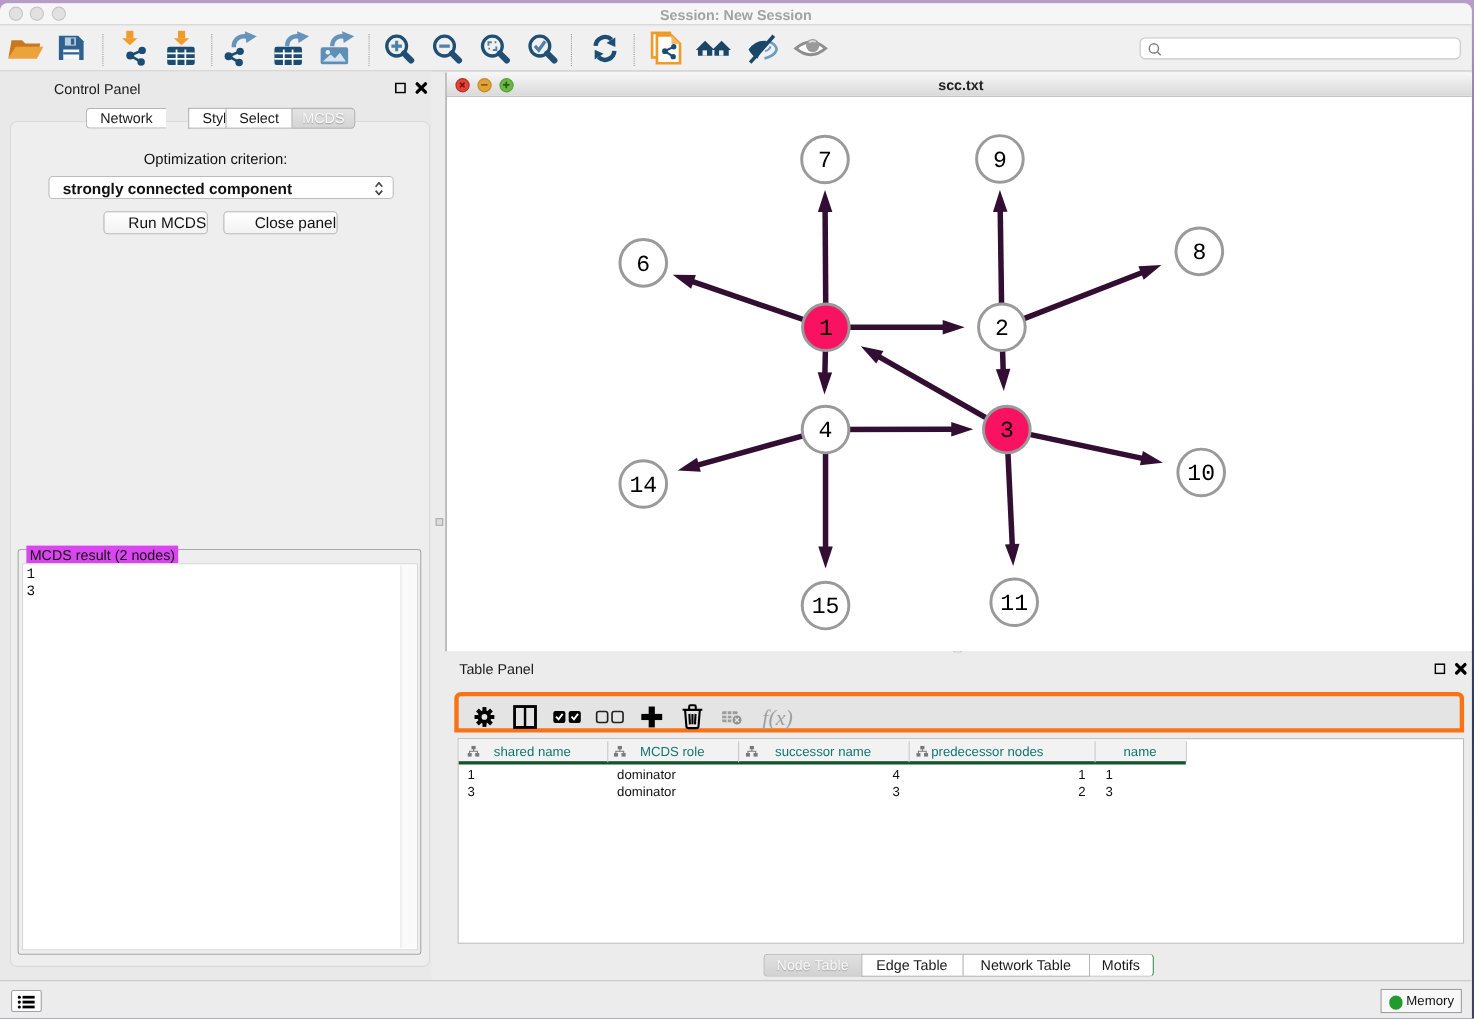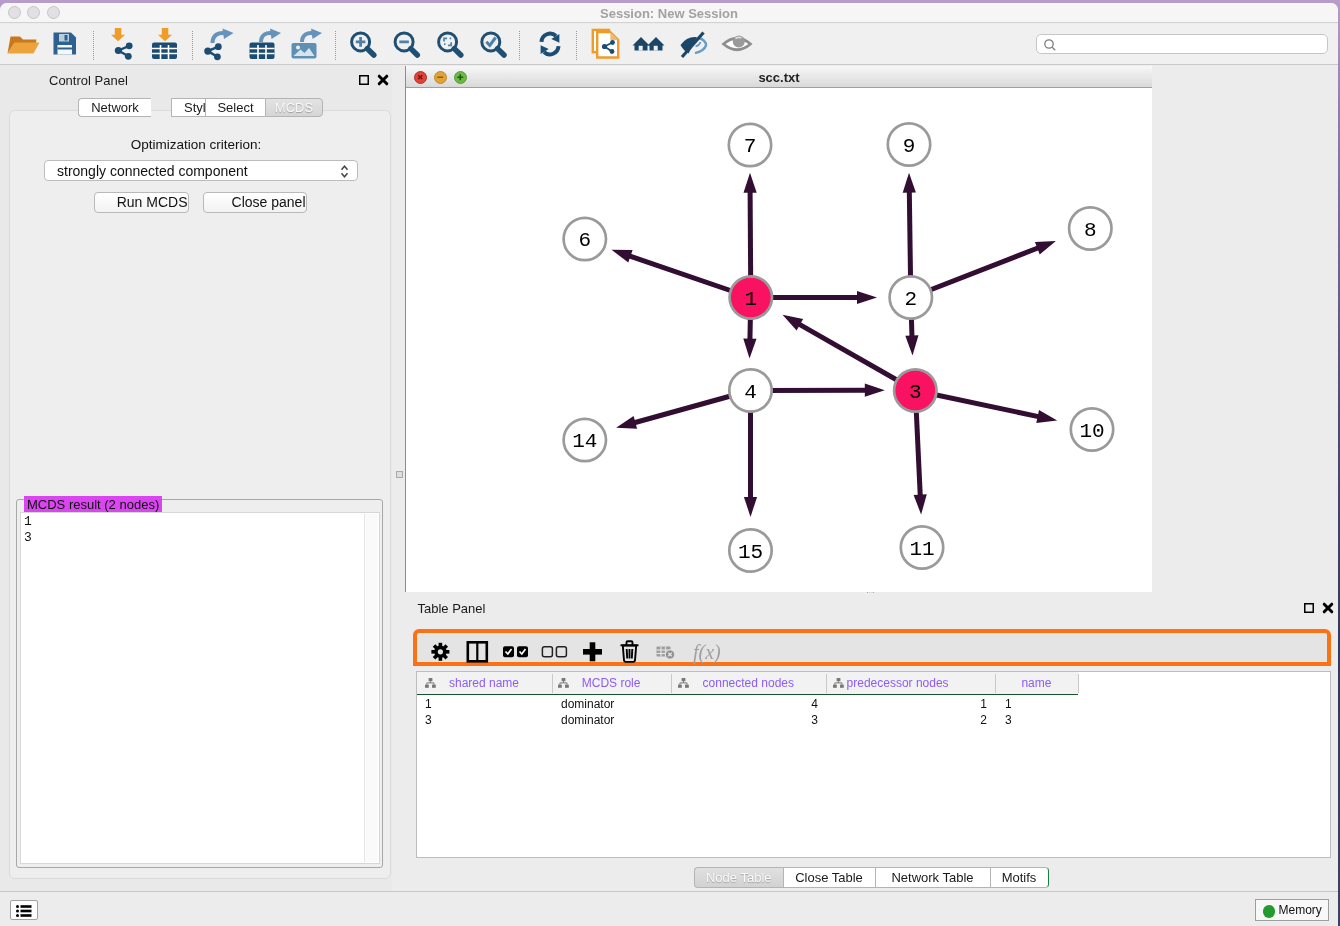--- a/index.html
+++ b/index.html
@@ -11,21 +11,21 @@
   .title-text { position:absolute; top:3px; width:100%; text-align:center; font-size:13px; font-weight:bold; color:#a2a2a2; }
   .toolbar { position:absolute; left:0; top:21px; width:100%; height:41px; background:#f0f0f0; border-bottom:1px solid #c9c9c9; }
   .sep { position:absolute; top:7px; height:29px; width:0; border-left:1px dotted #9a9a9a; }
   
   .cpanel { position:absolute; left:0; top:62px; width:392px; height:826px; background:#e9e9e9; }
   .tabset { position:absolute; font-size:13px; color:#1a1a1a; }
   .tab { position:absolute; top:0; height:19px; background:#fff; border:1px solid #b4b4b4; border-right:none; text-align:center; line-height:18px; }
   .innerpanel { position:absolute; left:9px; top:45px; width:382px; height:769px; background:#eeeeee; border:1px solid #dadada; border-radius:6px; }
   .btn { position:absolute; background:linear-gradient(#ffffff,#f2f2f2); border:1px solid #b9b9b9; border-radius:4px; font-size:14px; color:#111; text-align:right; }
   
-  .netwin { position:absolute; left:405px; top:63px; width:747px; height:526px; background:#fff; border-left:1px solid #8d8d8d; }
+  .netwin { position:absolute; left:405px; top:63px; width:936px; height:526px; background:#fff; border-left:1px solid #8d8d8d; }
   .nettitle { position:absolute; left:0; top:0; width:100%; height:22px; background:linear-gradient(#f7f7f7,#d9d9d9); border-bottom:1px solid #9f9f9f; border-radius:3px 3px 0 0; }
   .ball { position:absolute; top:4.5px; width:13px; height:13px; border-radius:50%; }
   
   .tpanel { position:absolute; left:405px; top:590px; width:933px; height:298px; background:#ececec; }
   .statusbar { position:absolute; left:0; top:888px; width:100%; height:35px; background:#ececec; border-top:1px solid #c8c8c8; }
 </style>
 </head>
 <body>
 <div class="window">
 
@@ -193,21 +193,21 @@
       </svg>
     <div class="innerpanel"></div>
     <div class="tabset" style="left:78px;top:33px;width:245px;height:19px;">
       <div class="tab" style="left:0;width:73px;border-radius:4px 0 0 4px;">Network</div>
       <div class="tab" style="left:73px;width:54px;margin-left:20px;">Style</div>
       <div class="tab" style="left:127px;width:60px;">Select</div>
       <div class="tab" style="left:187px;width:58px;background:linear-gradient(#e3e3e3,#d5d5d5);border-right:1px solid #b4b4b4;border-radius:0 4px 4px 0;color:#fafafa;text-shadow:0 1px 1px rgba(120,120,120,.6);">MCDS</div>
     </div>
     <div style="position:absolute;left:0;top:72px;width:392px;text-align:center;font-size:13.5px;color:#111;">Optimization criterion:</div>
     <div style="position:absolute;left:44px;top:95px;width:314px;height:21px;background:#fff;border:1px solid #bcbcbc;border-radius:4px;font-size:14px;color:#111;">
-      <span style="position:absolute;left:12px;top:2px;">strongly connected component</span>
+      <span style="position:absolute;left:12px;top:2px;font-weight:bold;">strongly connected component</span>
       <svg style="position:absolute;right:8px;top:4px" width="9" height="13" viewBox="0 0 9 13">
           <path d="M1.5 4.7 L4.5 1.2 L7.5 4.7" fill="none" stroke="#444" stroke-width="1.5"></path>
           <path d="M1.5 8.3 L4.5 11.8 L7.5 8.3" fill="none" stroke="#444" stroke-width="1.5"></path>
         </svg>
     </div>
     <div class="btn" style="left:94px;top:127px;width:94.5px;height:21px;line-height:19px;">Run MCDS</div>
     <div class="btn" style="left:203px;top:127px;width:103.5px;height:21px;line-height:19px;">Close panel</div>
 
     <div style="position:absolute;left:16px;top:434px;width:367px;height:369px;border:1px solid #a8a8a8;border-radius:3px;"></div>
     <div style="position:absolute;left:24px;top:431px;height:17px;line-height:17px;background:#d946ef;padding:0 3px;font-size:13px;color:#111;">MCDS result (2 nodes)</div>
@@ -356,29 +356,29 @@
   <circle cx="253" cy="21.5" r="4.6" fill="#8f8f8f" stroke="#e4e4e4" stroke-width="1"></circle>
   <path d="M251.2 19.7 L254.8 23.3 M254.8 19.7 L251.2 23.3" stroke="#e4e4e4" stroke-width="1.3"></path>
           </g>
 
   <text x="276" y="26" font-family="Liberation Serif, serif" font-style="italic" font-size="20" fill="#a0a0a0">f(x)</text>
 </svg>
 
     </div>
 
     <div style="position:absolute;left:11px;top:77.5px;width:915px;height:187.5px;background:#fff;border:1px solid #bdbdbd;">
-      <div style="position:absolute;left:0;top:0;width:660.5px;height:23px;background:#f2f2f2;border-bottom:1px solid #14532d;font-size:12px;color:#8b5cf6;">
+      <div style="position:absolute;left:0;top:0;width:660.5px;height:23px;background:#f2f2f2;border-bottom:3px solid #14532d;font-size:12px;color:#0f766e;">
   <div style="position:absolute;left:134.6px;top:2px;height:19px;border-left:1px solid #c9c9c9;"></div>
   <div style="position:absolute;left:253.8px;top:2px;height:19px;border-left:1px solid #c9c9c9;"></div>
   <div style="position:absolute;left:408.6px;top:2px;height:19px;border-left:1px solid #c9c9c9;"></div>
   <div style="position:absolute;left:578.4px;top:2px;height:19px;border-left:1px solid #c9c9c9;"></div>
   <div style="position:absolute;left:660.5px;top:2px;height:19px;border-left:1px solid #c9c9c9;"></div>
   <div style="position:absolute;left:0;top:4px;width:134px;text-align:center;">shared name</div>
   <div style="position:absolute;left:134.6px;top:4px;width:119px;text-align:center;">MCDS role</div>
-  <div style="position:absolute;left:253.8px;top:4px;width:155px;text-align:center;">connected nodes</div>
+  <div style="position:absolute;left:253.8px;top:4px;width:155px;text-align:center;">successor name</div>
   <div style="position:absolute;left:408.6px;top:4px;width:144px;text-align:center;">predecessor nodes</div>
   <div style="position:absolute;left:578.4px;top:4px;width:82px;text-align:center;">name</div>
   <svg style="position:absolute;left:8px;top:6px" width="11" height="11" viewBox="0 0 11 11">
             <g fill="#787878">
               <rect x="3.6" y="0" width="3.8" height="3.2"></rect>
               <rect x="0" y="6.6" width="3.8" height="3.2"></rect>
               <rect x="7" y="6.6" width="3.8" height="3.2"></rect>
             </g>
             <path d="M5.5 3.2 V4.9 M1.9 6.6 V4.9 H9 V6.6" fill="none" stroke="#787878" stroke-width="1"></path>
           </svg>
@@ -419,21 +419,21 @@
         <span style="position:absolute;left:4px;">3</span>
         <span style="position:absolute;left:140px;">dominator</span>
         <span style="position:absolute;left:250px;width:147px;text-align:right;">3</span>
         <span style="position:absolute;left:416px;width:150px;text-align:right;">2</span>
         <span style="position:absolute;left:584px;">3</span>
       </div>
     </div>
 
     <div class="tabset" style="left:289px;top:273.5px;width:354px;height:21px;font-size:13px;">
       <div class="tab" style="left:0;width:88.5px;height:21px;line-height:20px;background:linear-gradient(#e0e0e0,#d2d2d2);border-radius:4px 0 0 4px;color:#fafafa;text-shadow:0 1px 1px rgba(130,130,130,.65);">Node Table</div>
-      <div class="tab" style="left:88.5px;width:92px;height:21px;line-height:20px;">Close Table</div>
+      <div class="tab" style="left:88.5px;width:92px;height:21px;line-height:20px;">Edge Table</div>
       <div class="tab" style="left:180.5px;width:115px;height:21px;line-height:20px;">Network Table</div>
       <div class="tab" style="left:295.5px;width:59px;height:21px;line-height:20px;border-right:1px solid #15803d;border-radius:0 4px 4px 0;">Motifs</div>
     </div>
   </div>
 
   <div class="statusbar">
     <div style="position:absolute;left:10px;top:8px;width:27.5px;height:20px;background:#fdfdfd;border:1px solid #a2a2a2;border-radius:2px;">
       <svg width="16" height="12" viewBox="0 0 16 12" style="position:absolute;left:5px;top:3.5px">
           <circle cx="1.5" cy="1.5" r="1.5" fill="#000"></circle>
           <circle cx="1.5" cy="6" r="1.5" fill="#000"></circle>

